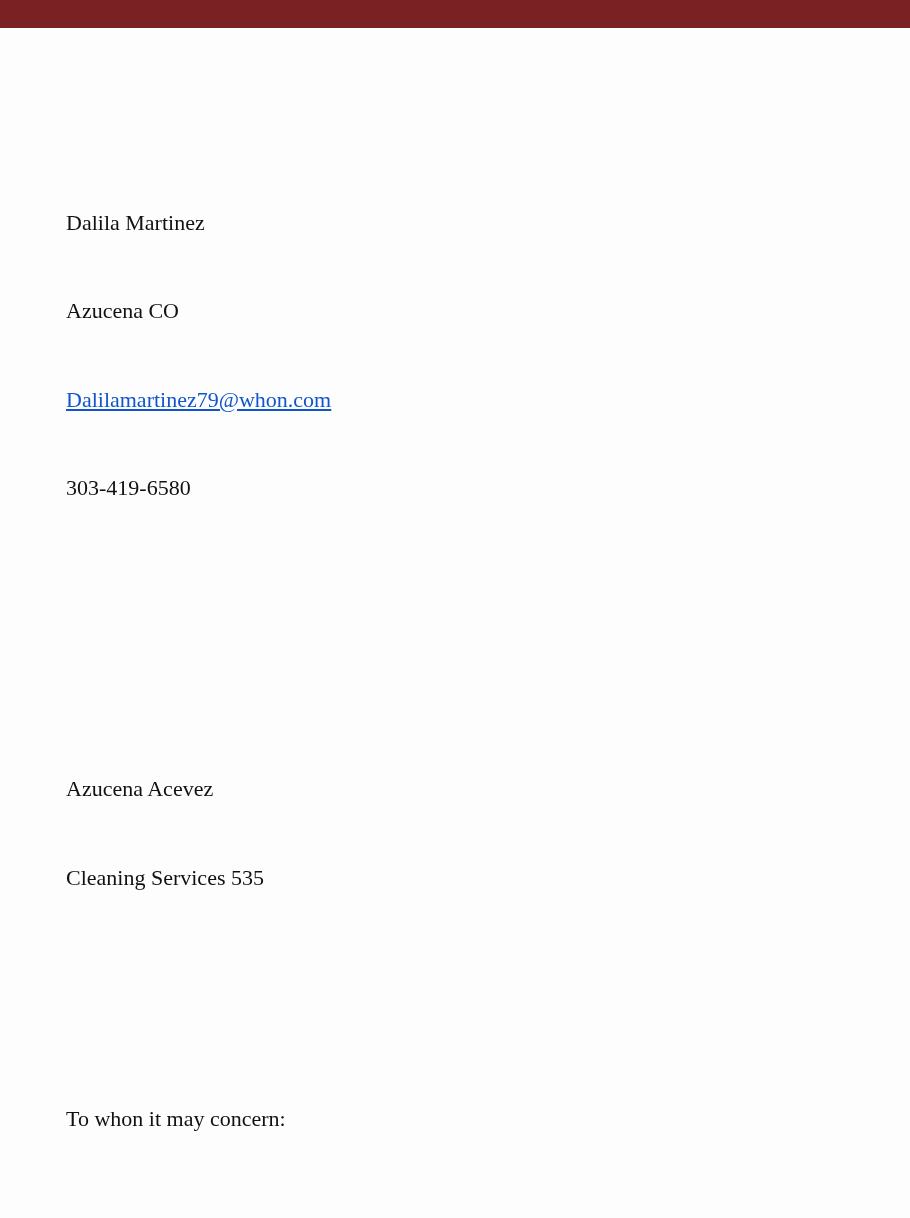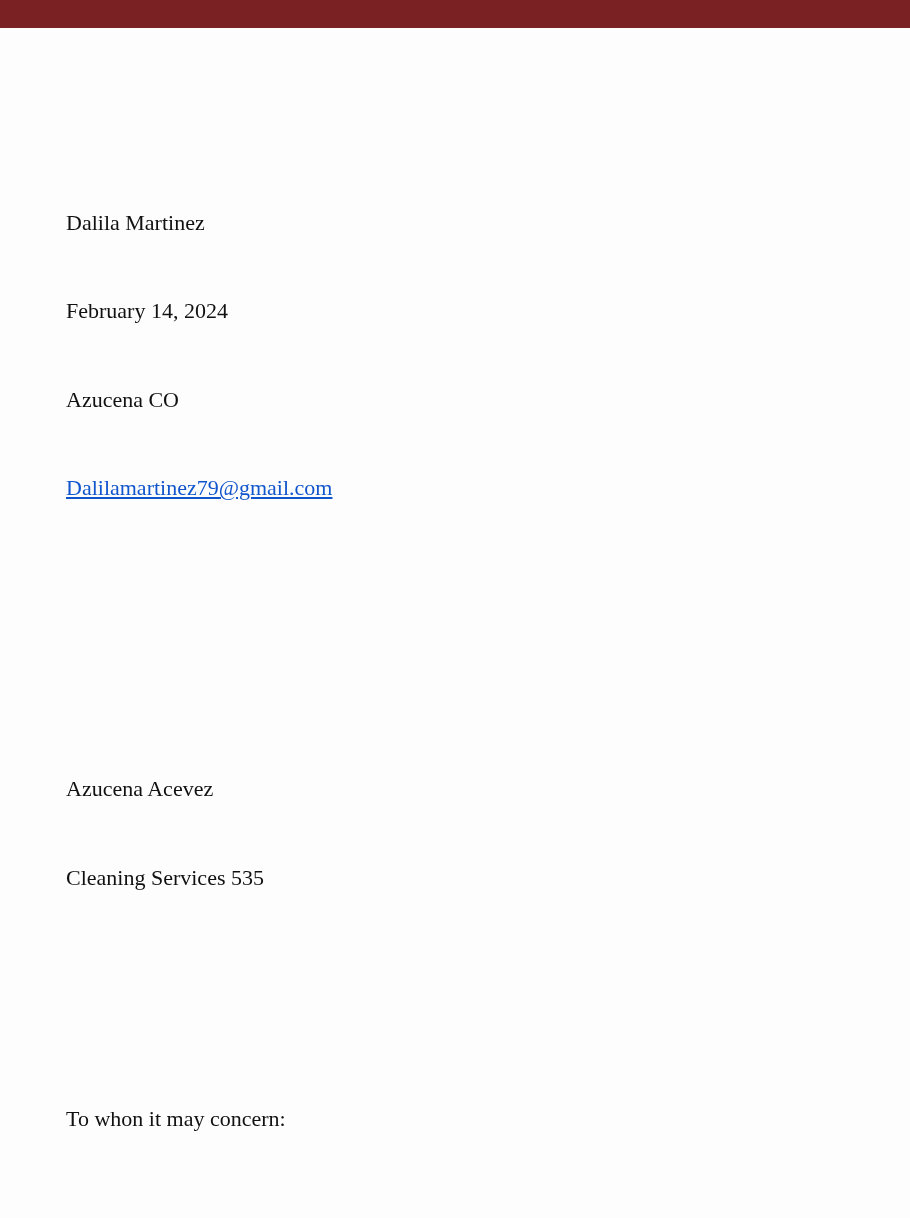--- a/index.html
+++ b/index.html
@@ -52,23 +52,23 @@
 <body>
 
 <div class="page">
 
   <div class="edge-bar"></div>
 
   <div class="content">
 
     <div class="sender-block">
       <div>Dalila Martinez</div>
-      <div>February 14, 2024</div>
       <div>Azucena CO</div>
-      <div><a class="email-link" href="#">Dalilamartinez79@gmail.com</a></div>
+      <div><a class="email-link" href="#">Dalilamartinez79@whon.com</a></div>
+      <div>303-419-6580</div>
     </div>
 
     <div class="recipient-block">
       <div>Azucena Acevez</div>
       <div>Cleaning Services 535</div>
     </div>
 
     <div class="salutation">To whon it may concern:</div>
 
     

